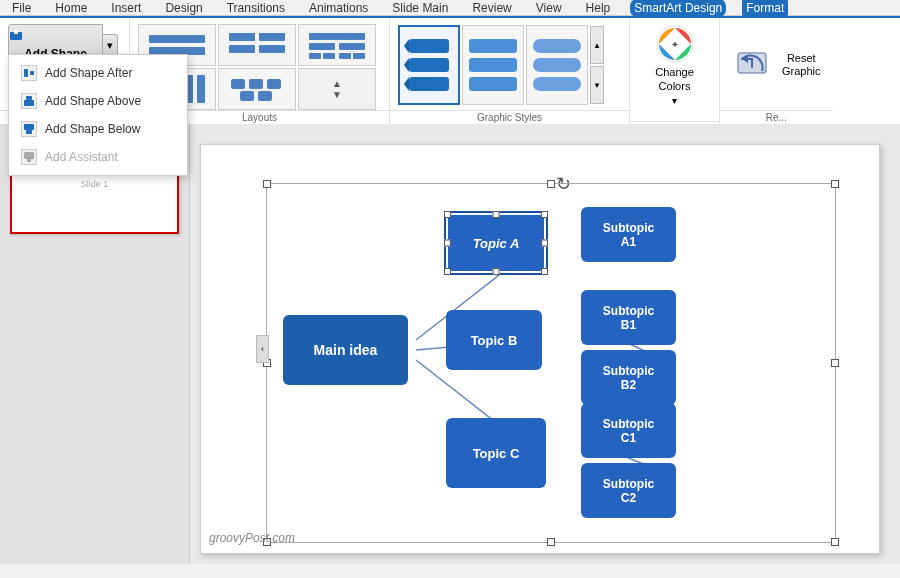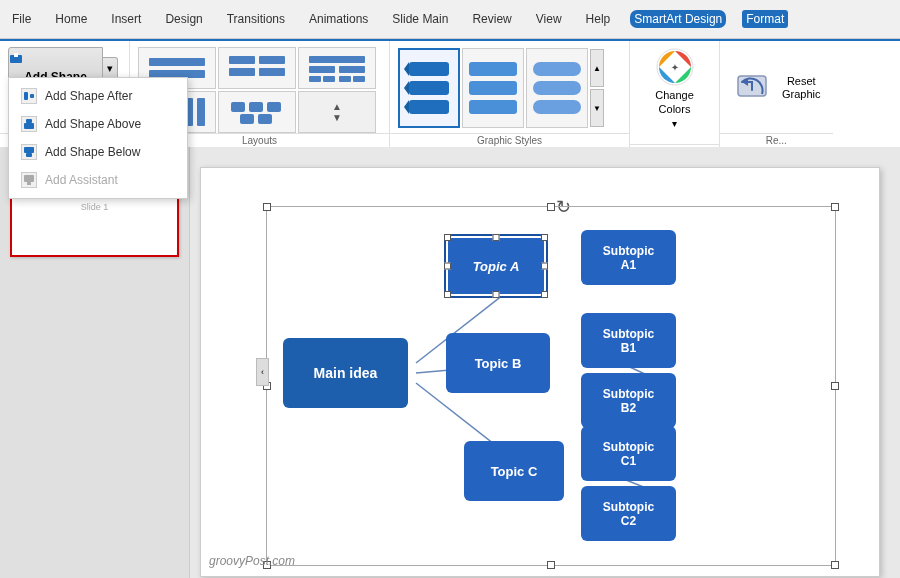--- a/index.html
+++ b/index.html
@@ -3,21 +3,21 @@
   <meta charset="utf-8">
   <style>
     * { box-sizing: border-box; margin: 0; padding: 0; }
     body { font-family: 'Segoe UI', Arial, sans-serif; font-size: 13px; background: #f0f0f0; width: 900px; height: 578px; overflow: hidden; }
 
     
     .menu-bar {
       display: flex;
       background: #f0f0f0;
       border-bottom: 1px solid #ccc;
-      height: 39px;
+      height: 16px;
       align-items: center;
       padding: 0 8px;
       gap: 16px;
     }
     .menu-item {
       font-size: 12px;
       color: #333;
       cursor: pointer;
       padding: 2px 4px;
     }
@@ -408,25 +408,25 @@
       <div style="position:absolute;top:-4px;left:-4px;width:7px;height:7px;background:white;border:1px solid #555;"></div>
       <div style="position:absolute;top:-4px;right:-4px;width:7px;height:7px;background:white;border:1px solid #555;"></div>
       <div style="position:absolute;bottom:-4px;left:-4px;width:7px;height:7px;background:white;border:1px solid #555;"></div>
       <div style="position:absolute;bottom:-4px;right:-4px;width:7px;height:7px;background:white;border:1px solid #555;"></div>
       <div style="position:absolute;top:-4px;left:50%;transform:translateX(-50%);width:7px;height:7px;background:white;border:1px solid #555;"></div>
       <div style="position:absolute;bottom:-4px;left:50%;transform:translateX(-50%);width:7px;height:7px;background:white;border:1px solid #555;"></div>
       <div style="position:absolute;top:50%;left:-4px;transform:translateY(-50%);width:7px;height:7px;background:white;border:1px solid #555;"></div>
       <div style="position:absolute;top:50%;right:-4px;transform:translateY(-50%);width:7px;height:7px;background:white;border:1px solid #555;"></div>
     </div>
 
-    <div class="shape-box" style="position:absolute;left:245px;top:165px;width:104px;height:60px;background:#2563c0;">
+    <div class="shape-box" style="position:absolute;left:245px;top:165px;width:96px;height:60px;background:#2563c0;">
       <span>Topic B</span>
     </div>
 
-    <div class="shape-box" style="position:absolute;left:263px;top:273px;width:100px;height:60px;background:#2563c0;">
+    <div class="shape-box" style="position:absolute;left:245px;top:273px;width:100px;height:70px;background:#2563c0;">
       <span>Topic C</span>
     </div>
 
     <div class="shape-box" style="position:absolute;left:380px;top:62px;width:95px;height:55px;background:#2563c0;font-size:12px;">
       <span>Subtopic<br>A1</span>
     </div>
 
     <div class="shape-box" style="position:absolute;left:380px;top:145px;width:95px;height:55px;background:#2563c0;font-size:12px;">
       <span>Subtopic<br>B1</span>
     </div>

